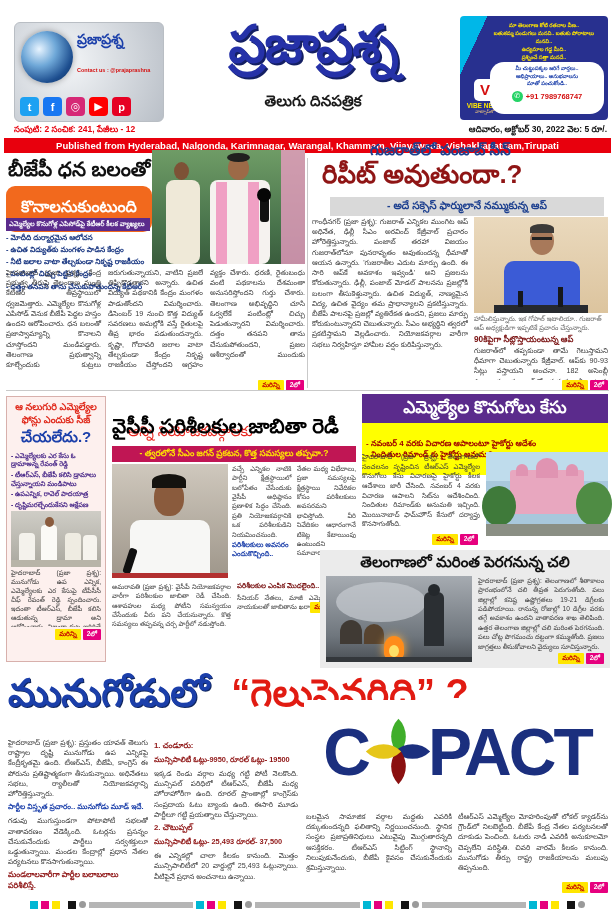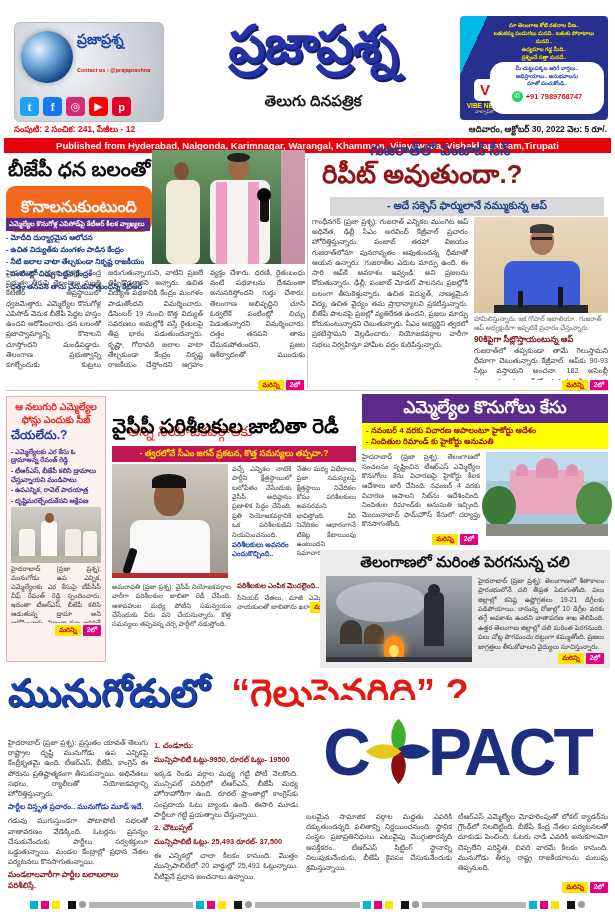--- a/index.html
+++ b/index.html
@@ -62,38 +62,38 @@
   #guj-body{left:312px;top:217px;width:156px;height:170px;}
   #guj-photo{left:474px;top:217px;width:134px;height:96px;background:linear-gradient(180deg,#ead9bd,#dcc49e);}
   #guj-caption{left:474px;top:315px;width:134px;font-size:6.6px;color:#666;line-height:1.35;}
   #guj-subhead{left:474px;top:334px;width:134px;font-size:8.3px;font-weight:bold;color:#7a1212;}
   #guj-tail{left:474px;top:346px;width:134px;height:34px;}
   #guj-tags{left:534px;top:378px;width:74px;}
 
   
   #rev-box{left:6px;top:396px;width:100px;height:266px;background:#fdf0ee;border:1px solid #d8b0ac;padding:4px;box-sizing:border-box;}
   #rev-hred{font-size:9.6px;font-weight:bold;color:#e02a1c;text-align:center;line-height:1.35;}
-  #rev-hblue{font-size:12px;font-weight:bold;color:#1b3faa;text-align:left;margin:1px 0 3px;}
+  #rev-hblue{font-size:15px;font-weight:bold;color:#1b3faa;text-align:center;margin:1px 0 3px;}
   #rev-bullets div{font-size:6.6px;font-weight:bold;color:#4b2a8a;line-height:1.3;margin-bottom:2px;}
   #rev-photo{width:90px;height:56px;margin:2px 0;background:linear-gradient(180deg,#cfcdc6,#a9a79e);position:relative;overflow:hidden;}
   #rev-body{font-size:6.6px;line-height:1.35;color:#3a3a3a;text-align:justify;height:58px;overflow:hidden;}
 
   #ycp-kicker{left:128px;top:396px;font-size:14px;font-weight:normal;color:#e8251d;margin-top:27px;}
   #ycp-head{left:112px;top:415px;font-size:20px;font-weight:bold;color:#000000;white-space:nowrap;}
   #ycp-strip{left:112px;top:446px;width:244px;background:#c01654;color:#ffe600;font-size:8.6px;font-weight:bold;text-align:center;padding:2px 0;}
   #ycp-photo{left:112px;top:464px;width:116px;height:114px;background:linear-gradient(180deg,#cfc8bd,#9e968a);}
   #ycp-colA{left:232px;top:464px;width:124px;height:146px;column-count:2;column-gap:5px;}
   #ycp-colA .body-txt{font-size:6.6px;}
   #ycp-sub1{font-size:7px;font-weight:bold;color:#1b3faa;margin:2px 0;}
   #ycp-below{left:112px;top:582px;width:244px;height:84px;column-count:2;column-gap:6px;}
   #ycp-sub2{font-size:7px;font-weight:bold;color:#7a1212;margin:2px 0;}
   #ycp-tags{left:286px;top:600px;width:70px;}
 
   #mla-banner{left:362px;top:394px;width:246px;background:#5b2b8c;color:#fff;font-size:17px;font-weight:bold;text-align:center;padding:4px 0;}
-  #mla-strip{left:362px;top:423px;width:246px;background:#ffff00;padding:2px 4px;box-sizing:border-box;}
+  #mla-strip{left:362px;top:423px;width:246px;background:#ffff00;padding:15px 4px;box-sizing:border-box;}
   #mla-strip div{font-size:8px;font-weight:bold;color:#a00000;line-height:1.4;}
   #mla-body{left:362px;top:452px;width:118px;height:92px;font-size:6.8px;}
   #mla-photo{left:486px;top:452px;width:122px;height:84px;background:linear-gradient(180deg,#bfdcec 0 35%,#a8c8dc 35% 100%);}
   #mla-tags{left:404px;top:532px;width:74px;}
 
   #chali-box{left:320px;top:550px;width:290px;height:118px;background:#ebebeb;padding:3px 5px;box-sizing:border-box;}
   #chali-head{font-size:15px;font-weight:bold;color:#101010;text-align:center;margin-bottom:17px;}
   #chali-photo{position:absolute;left:6px;top:26px;width:146px;height:86px;background:linear-gradient(180deg,#a6abb1,#6f767d 70%,#4a4f55);overflow:hidden;}
   #chali-body{position:absolute;left:158px;top:26px;width:126px;height:86px;font-size:6.6px;}
   #chali-tags{position:absolute;right:6px;bottom:4px;width:70px;}

